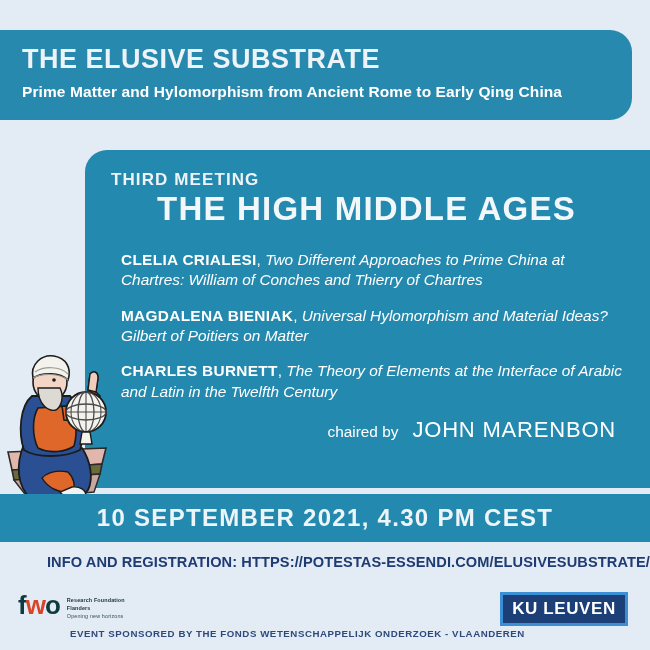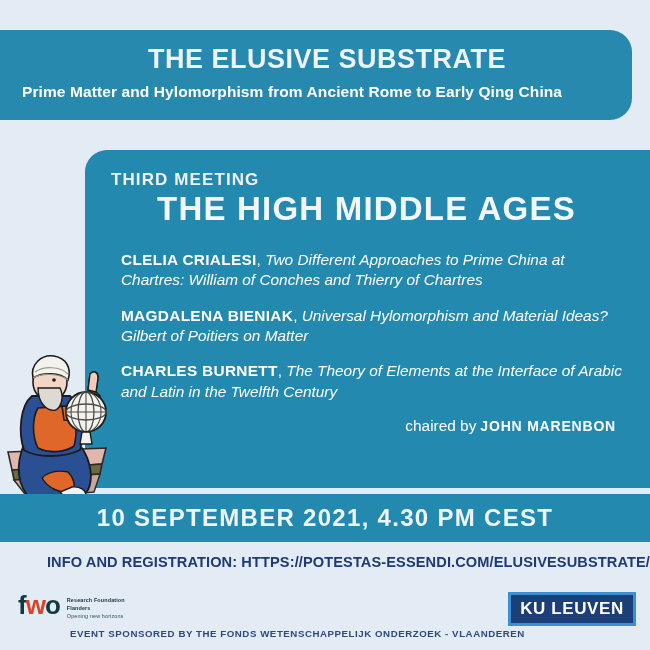--- a/index.html
+++ b/index.html
@@ -35,21 +35,20 @@
     box-sizing: border-box;
     padding: 14px 0 0 22px;
   }
   .header-title {
     color: #eef3f7;
     font-size: 27px;
     font-weight: bold;
     letter-spacing: 0.5px;
     line-height: 1.12;
     white-space: nowrap;
-    text-align: center;
   }
   .header-subtitle {
     color: #ffffff;
     font-size: 15.5px;
     font-weight: bold;
     letter-spacing: 0.1px;
     margin-top: 9px;
     white-space: nowrap;
   }
 
@@ -102,24 +101,24 @@
     text-align: right;
     color: #ffffff;
     font-size: 15.4px;
     margin-top: 2px;
     padding-right: 12px;
   }
   .chair-line .chair-prefix {
     font-style: normal;
   }
   .chair-line .chair-name {
-    font-weight: bold;
-    font-size: 14px;
+    font-weight: normal;
+    font-size: 22px;
     letter-spacing: 0.8px;
-    margin-left: 4px;
+    margin-left: 14px;
   }
 
   
   .date-bar {
     position: absolute;
     left: 0;
     top: 494px;
     width: 650px;
     height: 48px;
     background: #2489ae;
@@ -201,21 +200,21 @@
     top: 48px;
     color: #2e4a7d;
     font-size: 9.7px;
     font-weight: bold;
     letter-spacing: 0.55px;
     padding-left: 48px;
   }
 
   .kuleuven-badge {
     position: absolute;
-    right: 14px;
+    right: 22px;
     top: 12px;
     width: 128px;
     height: 34px;
     background: #1d3f78;
     border: 3px solid #3b8fd4;
     box-sizing: border-box;
     display: flex;
     align-items: center;
     justify-content: center;
   }

